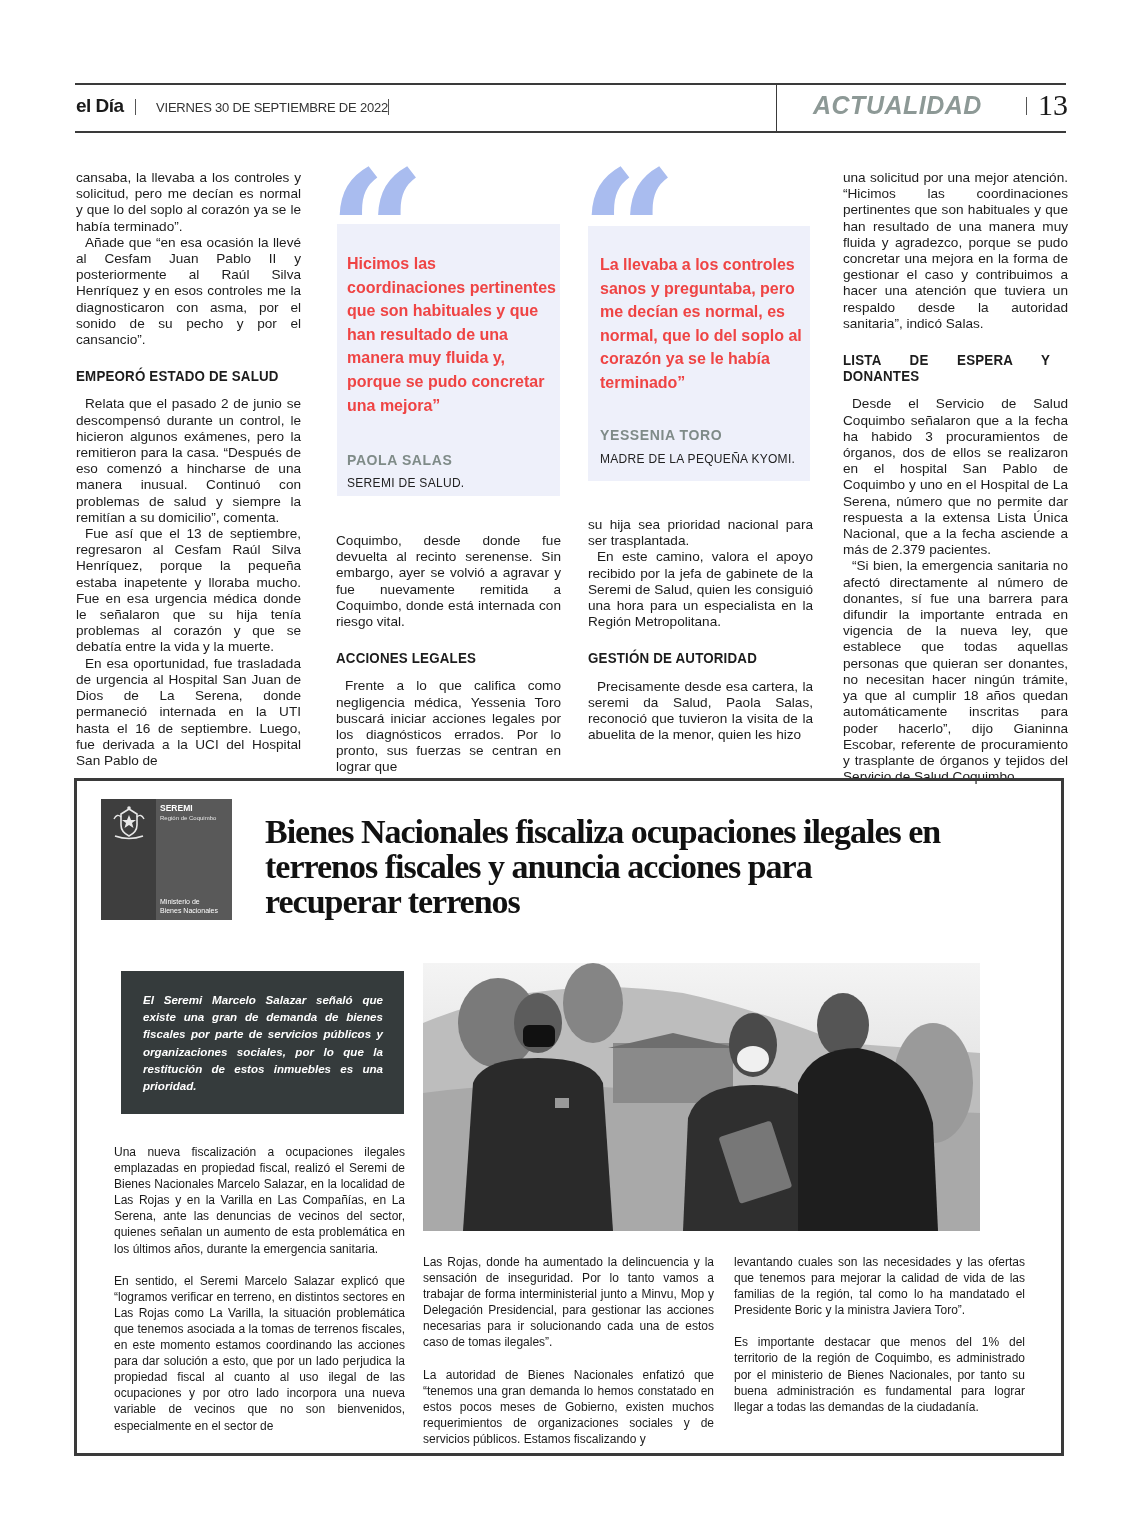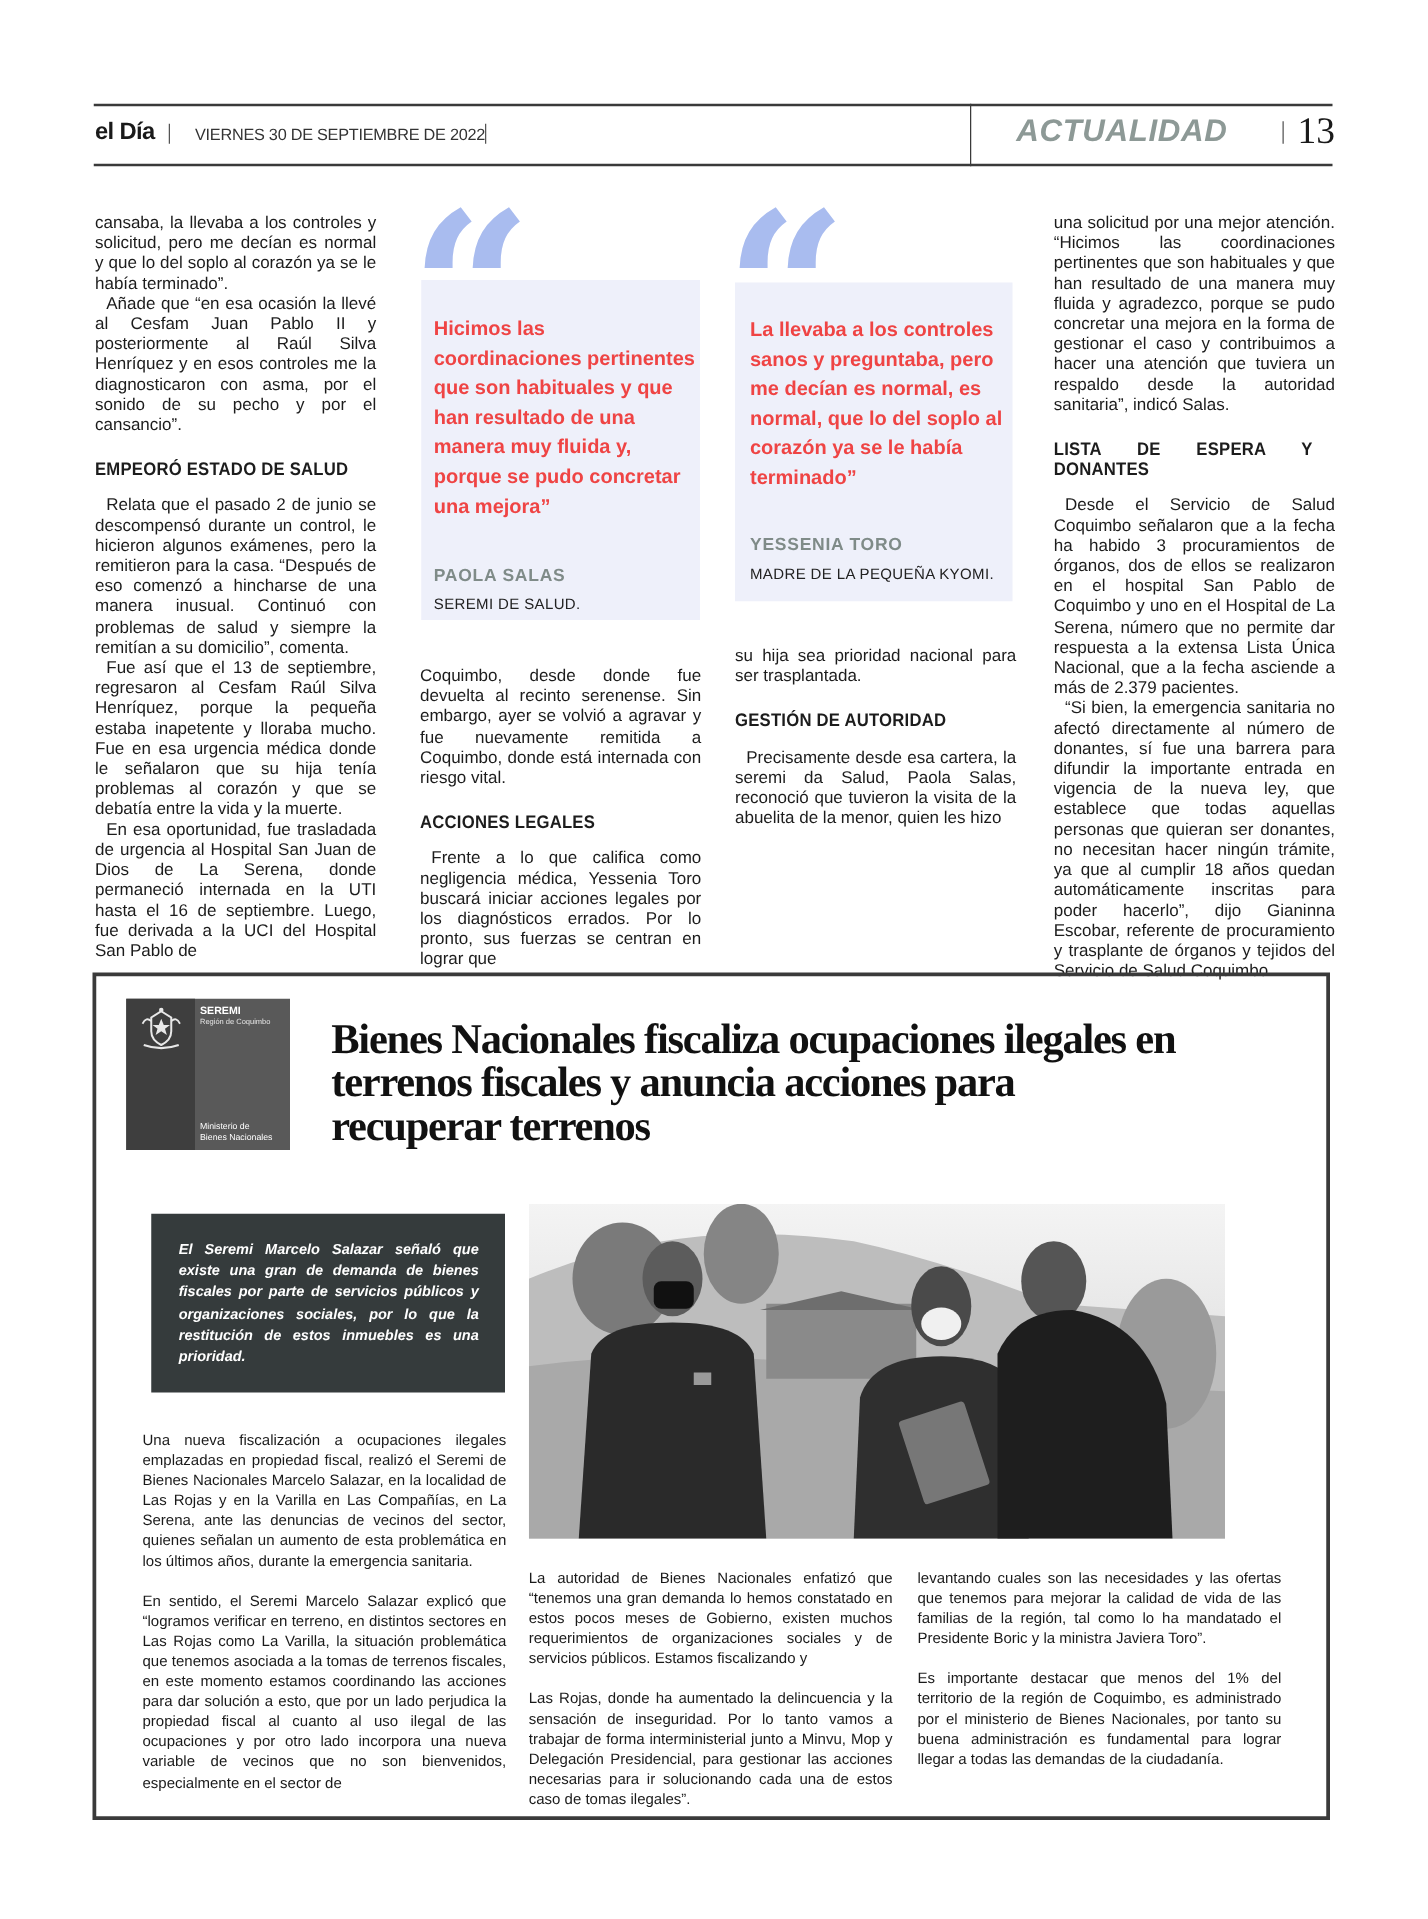--- a/index.html
+++ b/index.html
@@ -100,20 +100,21 @@
 </div>
 
 <div class="abs qbox q2"></div>
 <div class="abs qmark qm2">“</div>
 <div class="abs qtext qt2">La llevaba a los controles sanos y preguntaba, pero me decían es normal, es normal, que lo del soplo al corazón ya se le había terminado”</div>
 <div class="abs qname qn2">YESSENIA TORO</div>
 <div class="abs qrole qr2">MADRE DE LA PEQUEÑA KYOMI.</div>
 
 <div class="abs col c3b">
   <p class="noind">su hija sea prioridad nacional para ser trasplantada.</p>
+  <p>En este camino, valora el apoyo recibido por la jefa de gabinete de la Seremi de Salud, quien les consiguió una hora para un especialista en la Región Metropolitana.</p>
   <h3>GESTIÓN DE AUTORIDAD</h3>
   <p>Precisamente desde esa cartera, la seremi da Salud, Paola Salas, reconoció que tuvieron la visita de la abuelita de la menor, quien les hizo</p>
 </div>
 
 <div class="abs col c4">
   <p class="noind">una solicitud por una mejor atención. “Hicimos las coordinaciones pertinentes que son habituales y que han resultado de una manera muy fluida y agradezco, porque se pudo concretar una mejora en la forma de gestionar el caso y contribuimos a hacer una atención que tuviera un respaldo desde la autoridad sanitaria”, indicó Salas.</p>
   <h3>LISTA DE ESPERA Y DONANTES</h3>
   <p>Desde el Servicio de Salud Coquimbo señalaron que a la fecha ha habido 3 procuramientos de órganos, dos de ellos se realizaron en el hospital San Pablo de Coquimbo y uno en el Hospital de La Serena, número que no permite dar respuesta a la extensa Lista Única Nacional, que a la fecha asciende a más de 2.379 pacientes.</p>
   <p>“Si bien, la emergencia sanitaria no afectó directamente al número de donantes, sí fue una barrera para difundir la importante entrada en vigencia de la nueva ley, que establece que todas aquellas personas que quieran ser donantes, no necesitan hacer ningún trámite, ya que al cumplir 18 años quedan automáticamente inscritas para poder hacerlo”, dijo Gianinna Escobar, referente de procuramiento y trasplante de órganos y tejidos del Servicio de Salud Coquimbo.</p>
 </div>
@@ -173,19 +174,19 @@
     <ellipse cx="420" cy="62" rx="26" ry="32" fill="#555"></ellipse>
     <path d="M375 120 Q390 85 435 85 Q495 95 510 160 L515 268 L375 268 Z" fill="#1e1e1e"></path>
   </svg>
 </div>
 
 <div class="abs bcol b1">
   <p>Una nueva fiscalización a ocupaciones ilegales emplazadas en propiedad fiscal, realizó el Seremi de Bienes Nacionales Marcelo Salazar, en la localidad de Las Rojas y en la Varilla en Las Compañías, en La Serena, ante las denuncias de vecinos del sector, quienes señalan un aumento de esta problemática en los últimos años, durante la emergencia sanitaria.</p>
   <p>En sentido, el Seremi Marcelo Salazar explicó que “logramos verificar en terreno, en distintos sectores en Las Rojas como La Varilla, la situación problemática que tenemos asociada a la tomas de terrenos fiscales, en este momento estamos coordinando las acciones para dar solución a esto, que por un lado perjudica la propiedad fiscal al cuanto al uso ilegal de las ocupaciones y por otro lado incorpora una nueva variable de vecinos que no son bienvenidos, especialmente en el sector de</p>
 </div>
 <div class="abs bcol b2">
+  <p>Las Rojas, donde ha aumentado la delincuencia y la sensación de inseguridad. Por lo tanto vamos a trabajar de forma interministerial junto a Minvu, Mop y Delegación Presidencial, para gestionar las acciones necesarias para ir solucionando cada una de estos caso de tomas ilegales”.</p>
   <p>La autoridad de Bienes Nacionales enfatizó que “tenemos una gran demanda lo hemos constatado en estos pocos meses de Gobierno, existen muchos requerimientos de organizaciones sociales y de servicios públicos. Estamos fiscalizando y</p>
-  <p>Las Rojas, donde ha aumentado la delincuencia y la sensación de inseguridad. Por lo tanto vamos a trabajar de forma interministerial junto a Minvu, Mop y Delegación Presidencial, para gestionar las acciones necesarias para ir solucionando cada una de estos caso de tomas ilegales”.</p>
 </div>
 <div class="abs bcol b3">
   <p>levantando cuales son las necesidades y las ofertas que tenemos para mejorar la calidad de vida de las familias de la región, tal como lo ha mandatado el Presidente Boric y la ministra Javiera Toro”.</p>
   <p>Es importante destacar que menos del 1% del territorio de la región de Coquimbo, es administrado por el ministerio de Bienes Nacionales, por tanto su buena administración es fundamental para lograr llegar a todas las demandas de la ciudadanía.</p>
 </div>
 
 </body></html>

